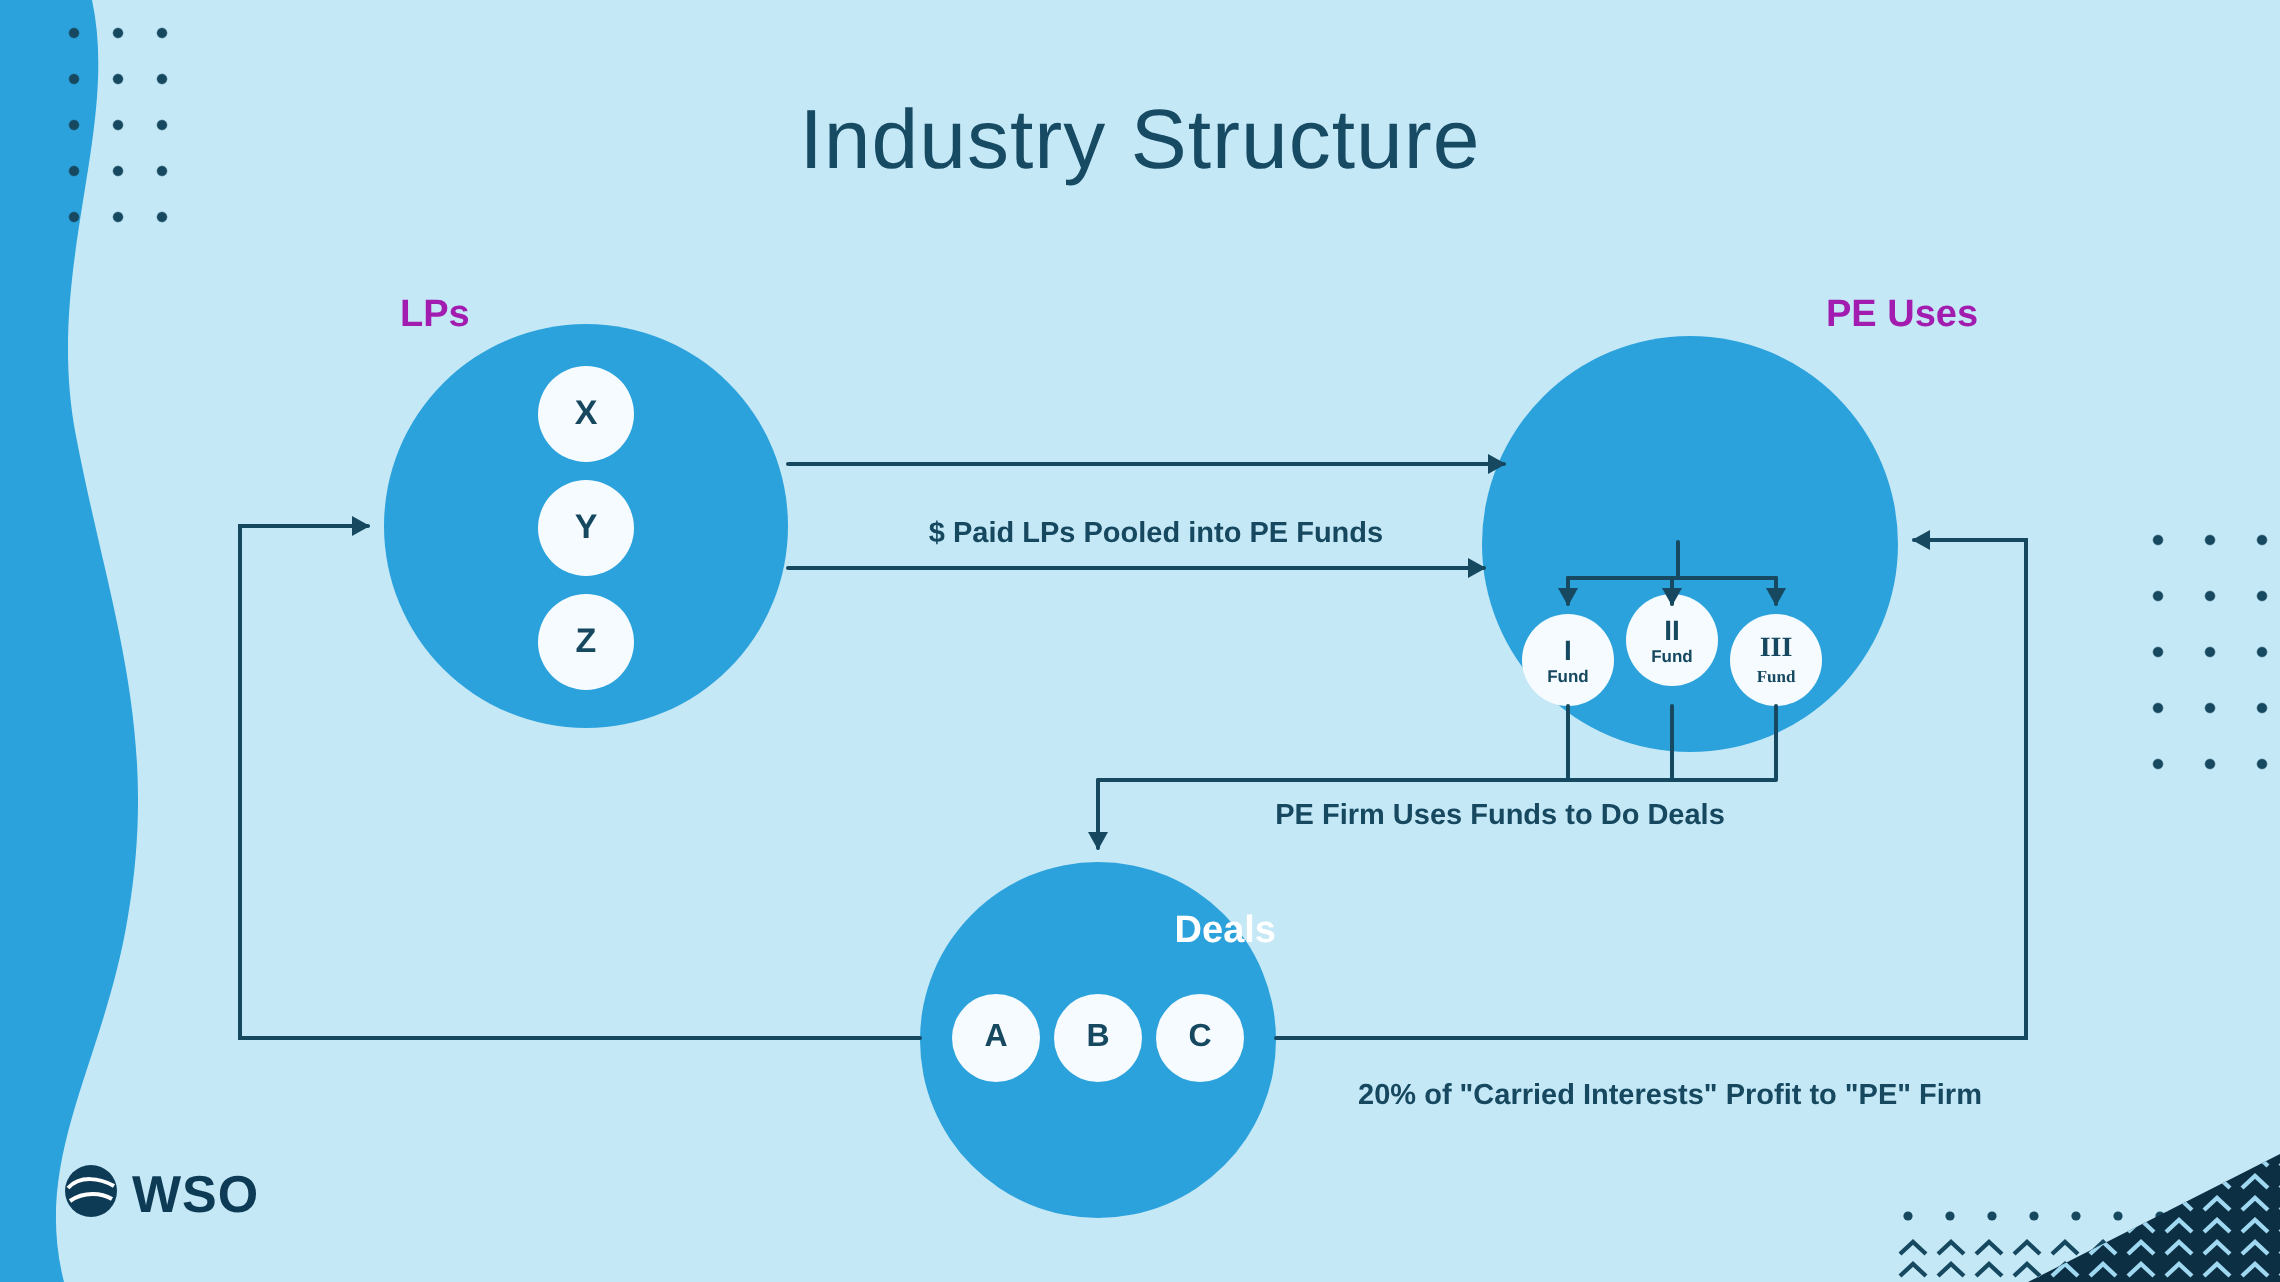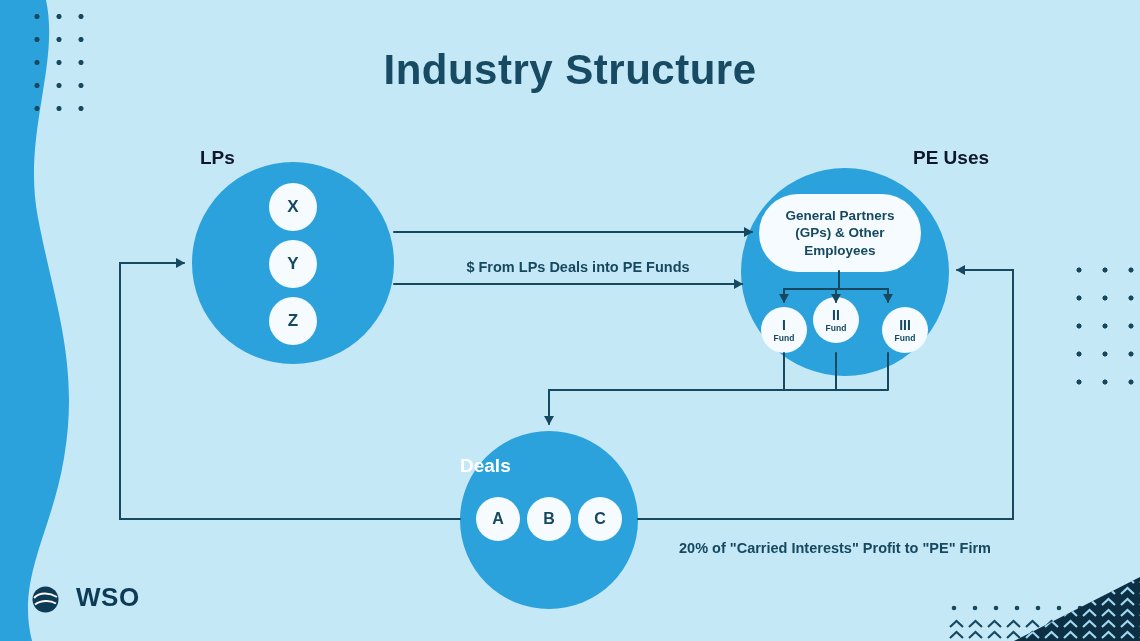--- a/index.html
+++ b/index.html
@@ -3,26 +3,26 @@
 <meta charset="utf-8">
 <style>
   html,body { margin:0; padding:0; }
   .stage {
     position:relative; width:1140px; height:641px;
     background:#C5E8F7; overflow:hidden;
     font-family:"Liberation Sans", sans-serif;
   }
   .page-title {
     position:absolute; top:46px; left:0; width:100%;
-    text-align:center; font-size:42px; font-weight:bold;
+    text-align:center; font-size:42px; font-weight:normal;
     color:#174A63; letter-spacing:0.5px;
   }
   .bubble { position:absolute; border-radius:50%; background:#2BA2DC; }
   .bubble-label {
-    position:absolute; font-size:19px; font-weight:bold; color:#0f172a;
+    position:absolute; font-size:19px; font-weight:bold; color:#a21caf;
   }
   .member {
     position:absolute; border-radius:50%; background:#F5FBFF;
     display:flex; align-items:center; justify-content:center;
     font-weight:bold; color:#16485F;
   }
   .member-48 { width:48px; height:48px; font-size:17px; }
   .member-44 { width:44px; height:44px; font-size:16px; }
   .gp-box {
     position:absolute; left:18px; top:26px; width:162px; height:78px;
@@ -32,35 +32,35 @@
     color:#16485F; padding:0 15px; box-sizing:border-box;
   }
   .fund {
     position:absolute; width:46px; height:46px; border-radius:50%;
     background:#F5FBFF; color:#16485F;
     display:flex; flex-direction:column; align-items:center; justify-content:center;
   }
   .fund .numeral { font-weight:bold; font-size:14px; line-height:1; }
   .fund .caption { font-weight:bold; font-size:8.5px; margin-top:1px; }
   .deals-title {
-    position:absolute; top:24px; left:0; width:100%; text-align:left;
+    position:absolute; top:24px; left:0; width:100%; text-align:right;
     color:#FFFFFF; font-weight:bold; font-size:19px;
   }
   .flow-label {
     position:absolute; font-weight:bold; font-size:14.5px;
     color:#16485F; text-align:center; z-index:5;
   }
   .dots {
     position:absolute;
     background-image: radial-gradient(circle, #16485F 2.2px, rgba(0,0,0,0) 2.9px);
   }
   .overlay { position:absolute; left:0; top:0; z-index:4; pointer-events:none; }
   .footer-brand {
     position:absolute; left:32px; bottom:28px; z-index:5;
-    display:flex; align-items:flex-end; gap:17px;
+    display:flex; align-items:flex-start; gap:7px;
   }
   .footer-brand .wordmark {
     font-size:26px; font-weight:bold; color:#0D3B55; letter-spacing:0.5px;
   }
   .layer1 { z-index:1; } .layer2 { z-index:2; }
 </style>
 </head>
 <body>
 
 <div class="stage">
@@ -103,30 +103,29 @@
     <div class="member member-48" style="left:77px; top:78px;">
         <span>Y</span>
       </div>
     <div class="member member-48" style="left:77px; top:135px;">
         <span>Z</span>
       </div>
   </div>
 
   <div class="bubble-label layer2" style="left:913px; top:147px;">PE Uses</div>
   <div class="bubble layer2" style="left:741px; top:168px; width:208px; height:208px;">
-    <div class="gp-box">General Partners (GPs) &amp; Other Employees</div>
     <div class="fund" style="left:20px; top:139px;">
       <span class="numeral">I</span>
       <span class="caption">Fund</span>
     </div>
     <div class="fund" style="left:72px; top:129px;">
       <span class="numeral">II</span>
       <span class="caption">Fund</span>
     </div>
-    <div class="fund" style="left:141px; top:139px;">
+    <div class="fund" style="left:124px; top:139px;font-family:Liberation Serif, serif;">
       <span class="numeral">III</span>
       <span class="caption">Fund</span>
     </div>
   </div>
 
   <div class="bubble layer2" style="left:460px; top:431px; width:178px; height:178px;">
     <div class="deals-title">Deals</div>
     <div class="member member-44" style="left:16px; top:66px;">
         <span>A</span>
       </div>
@@ -151,21 +150,22 @@
       <path d="M784,289 V302" marker-end="url(#ah)"></path>
       <path d="M836,289 V302" marker-end="url(#ah)"></path>
       <path d="M888,289 V302" marker-end="url(#ah)"></path>
       <path d="M784,353 V390 M836,353 V390 M888,353 V390 M888,390 H549"></path>
       <path d="M549,390 V424" marker-end="url(#ah)"></path>
       <path d="M460,519 H120 V263 H184" marker-end="url(#ah)"></path>
       <path d="M638,519 H1013 V270 H957" marker-end="url(#ah)"></path>
     </g>
   </svg>
 
-  <div class="flow-label" style="left:378px; top:259px; width:400px;">$ From LPs Deals into PE Funds</div>
+  <div class="flow-label" style="left:378px; top:259px; width:400px;">$ Paid LPs Pooled into PE Funds</div>
+  <div class="flow-label" style="left:550px; top:400px; width:400px;">PE Firm Uses Funds to Do Deals</div>
   <div class="flow-label" style="left:615px; top:540px; width:440px;">20% of "Carried Interests" Profit to "PE" Firm</div>
 
   <div class="footer-brand">
     <svg width="27" height="27" viewBox="0 0 27 27">
       <circle cx="13.5" cy="13.5" r="13" fill="#0D3B55"></circle>
       <path d="M2,12 C8,5.5 18,7 25,11" stroke="#FFFFFF" stroke-width="2" fill="none"></path>
       <path d="M3,18.5 C10,13.5 19,14.5 24,17.5" stroke="#FFFFFF" stroke-width="2" fill="none"></path>
     </svg>
     <span class="wordmark">WSO</span>
   </div>

